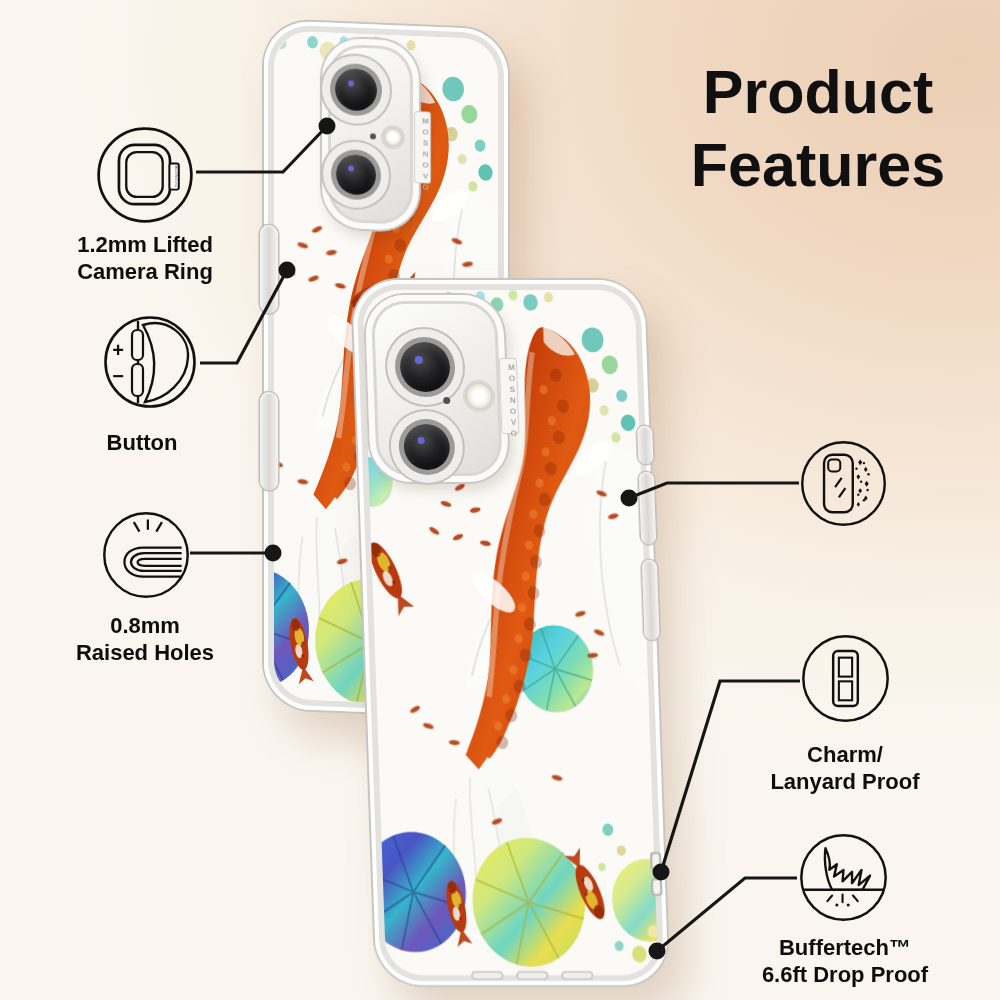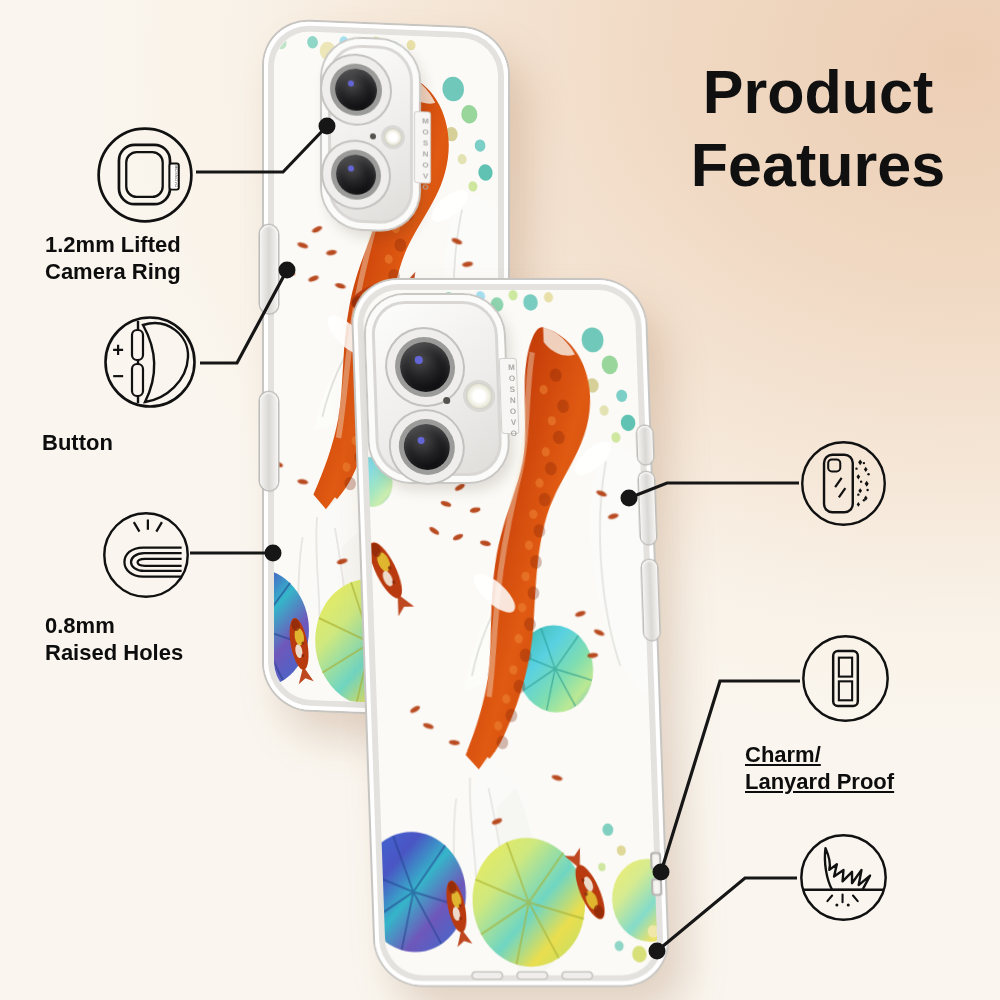--- a/index.html
+++ b/index.html
@@ -51,21 +51,21 @@
             background:linear-gradient(90deg,#f3f2f0,#d9d8d5 50%,#f6f5f3);
             box-shadow:0 0 0 1.5px #bcbbb8, inset 0 1px 2px #ffffff;}
   .hole{position:absolute;border-radius:4px;background:#f6f5f2;
         box-shadow:inset 0 0 0 2px #b5b4b1, inset 0 0 4px rgba(0,0,0,.25);}
   .bottom-cut{position:absolute;border-radius:5px;background:#efeeec;
               box-shadow:inset 0 0 0 1.5px #c2c1be;}
 
   
   .icon-circle{position:absolute;z-index:45;}
   .icon-circle svg{display:block;width:100%;height:100%;}
-  .f-label{position:absolute;width:200px;z-index:45;
+  .f-label{position:absolute;width:200px;text-align:center;z-index:45;
            font-weight:bold;font-size:22px;line-height:27px;color:#0d0d0d;}
 </style>
 </head>
 <body>
 
 <div class="stage">
 
   <svg width="0" height="0" style="position:absolute" aria-hidden="true">
     <defs>
       <linearGradient id="koiBody" x1="0" y1="0" x2="1" y2="1">
@@ -389,29 +389,33 @@
   </div>
 
   <div class="icon-circle" style="left:800px;top:633px;width:91px;height:91px;">
     <svg viewBox="0 0 96 96" fill="none" stroke="#111" stroke-width="2.4">
       <circle cx="48" cy="48" r="44.5" stroke-width="2.6"></circle>
       <rect x="35" y="19" width="26" height="58" rx="5" stroke-width="2.6"></rect>
       <rect x="41" y="26" width="14" height="20" stroke-width="2.2"></rect>
       <rect x="41" y="51" width="14" height="20" stroke-width="2.2"></rect>
     </svg>
   </div>
-  <div class="f-label" style="left:745px;top:741px;text-decoration:underline;">
+  <div class="f-label" style="left:745px;top:741px;">
     <div>Charm/</div>
     <div>Lanyard Proof</div>
   </div>
 
   <div class="icon-circle" style="left:798px;top:832px;width:91px;height:91px;">
     <svg viewBox="0 0 96 96" fill="none" stroke="#111" stroke-width="2.5" stroke-linejoin="round" stroke-linecap="round">
       <circle cx="48" cy="48" r="44.5" stroke-width="2.6"></circle>
       <line x1="6" y1="61" x2="90" y2="61" stroke-width="2.6"></line>
       <path d="M29,17 C33,26 35,33 33,40 L41,34 L38,47 L48,40 L47,52 L57,42 L57,54 L67,40 L64,56 L76,46 L68,61 L36,61 C30,50 27,32 29,17 Z"></path>
       <path d="M36,67 L31,73 M47,66 L47,74 M58,67 L63,73" stroke-width="2.2"></path>
       <circle cx="41" cy="77" r="1.6" fill="#111" stroke="none"></circle>
       <circle cx="53" cy="77" r="1.6" fill="#111" stroke="none"></circle>
     </svg>
   </div>
+  <div class="f-label" style="left:745px;top:934px;">
+    <div>Buffertech™</div>
+    <div>6.6ft Drop Proof</div>
+  </div>
 
 </div>
 
 </body></html>

